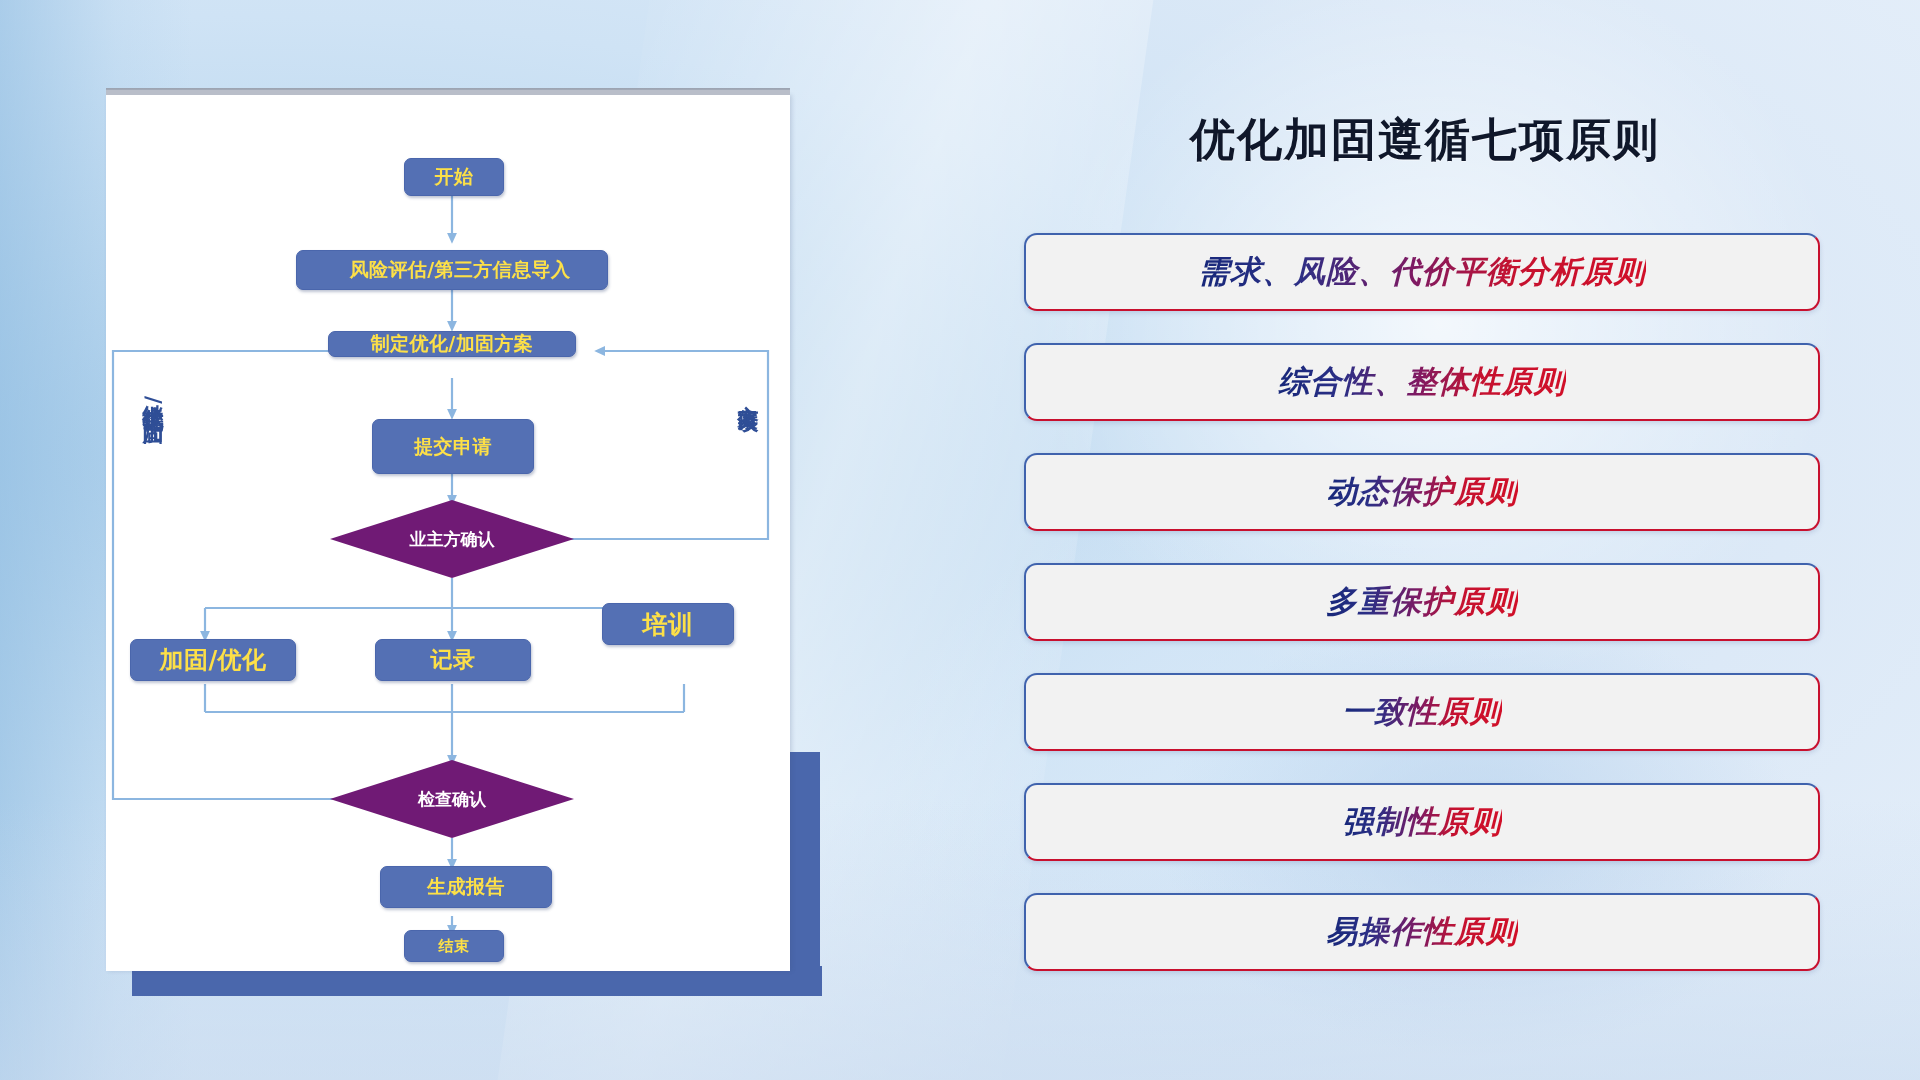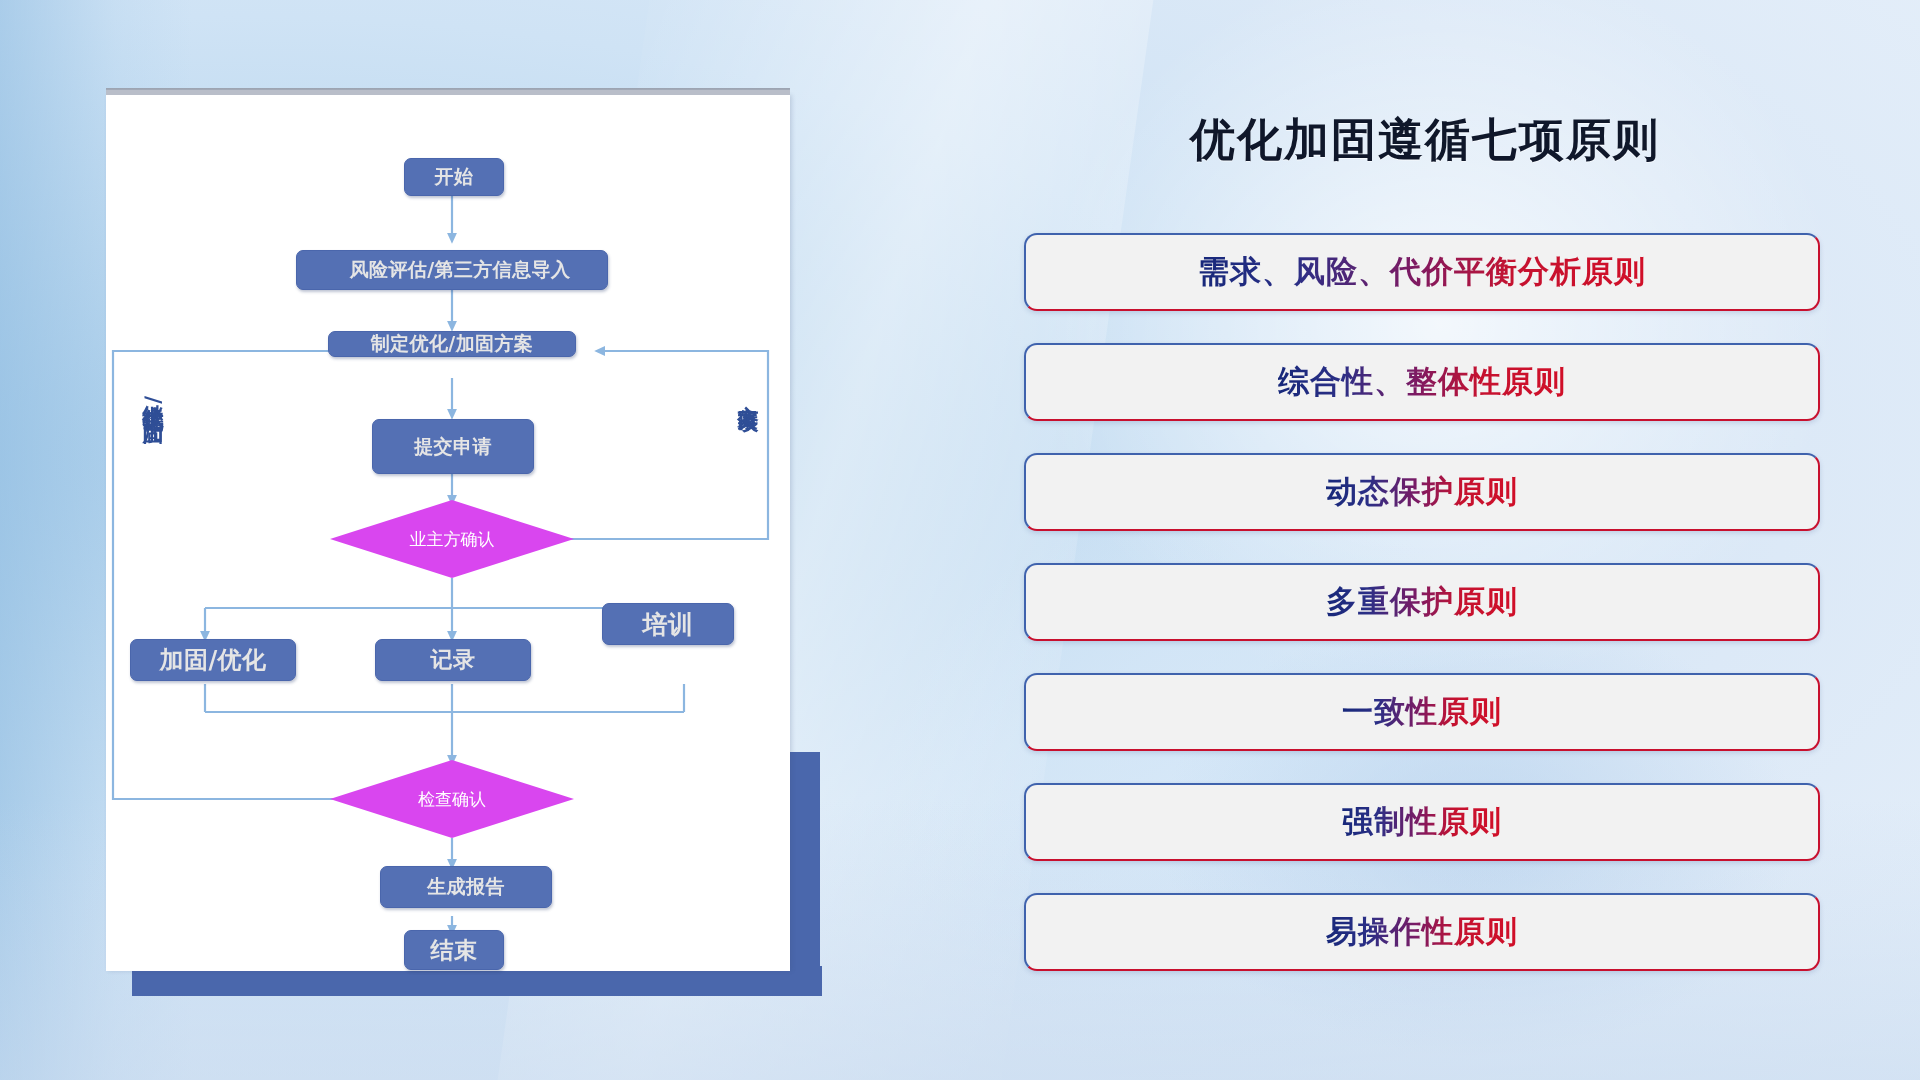--- a/index.html
+++ b/index.html
@@ -63,34 +63,34 @@
   #flow-panel-top{
     position:absolute;left:106px;top:88px;width:684px;height:8px;
     background:linear-gradient(180deg,#9aa2b0,#c3c8d2);
   }
 
   .fnode{
     position:absolute;
     box-sizing:border-box;
     display:flex;align-items:center;justify-content:center;
     background:#5470b4;
-    color:#e5e5e5;
+    color:#fde047;
     border-radius:7px;
     font-weight:bold;
     letter-spacing:.4px;
     white-space:nowrap;
     box-shadow:1px 2px 3px rgba(40,60,110,.30);
     border:1px solid #4a66ac;
     text-align:center;
   }
   .fdiamond{
     position:absolute;
     display:flex;align-items:center;justify-content:center;
-    color:#ffffff;font-weight:normal;
-    background:#d946ef;
+    color:#ffffff;font-weight:bold;
+    background:#701a75;
     clip-path:polygon(50% 0,100% 50%,50% 100%,0 50%);
     white-space:nowrap;
   }
   .vlabel{
     position:absolute;
     color:#2f4e96;font-weight:bold;
     writing-mode:vertical-rl;
     text-orientation:upright;
     letter-spacing:2px;
     line-height:1.05;
@@ -124,20 +124,21 @@
     border-right:2.5px solid #c8102e;
     border-bottom:2.5px solid #c8102e;
     box-shadow:0 2px 5px rgba(70,95,150,.20);
   }
   .card-label{
     font-size:31px;font-weight:bold;letter-spacing:1px;
     background:linear-gradient(90deg,#17287a 0%,#2b2f86 22%,#7d1a63 48%,#c51230 70%,#d10f28 100%);
     -webkit-background-clip:text;background-clip:text;
     color:transparent;-webkit-text-fill-color:transparent;
     white-space:nowrap;
+    font-style:italic;
   }
 </style>
 </head>
 <body>
 
 <div id="stage">
 
   <div class="bg-base"></div>
   <div class="bg-glow-a"></div>
   <div class="bg-glow-b"></div>
@@ -206,21 +207,21 @@
   <div class="fnode" style="left:130px;top:639px;width:166px;height:42px;font-size:24px;">加固/优化</div>
 
   <div class="fnode" style="left:375px;top:639px;width:156px;height:42px;font-size:22px;">记录</div>
 
   <div class="fnode" style="left:602px;top:603px;width:132px;height:42px;font-size:25px;">培训</div>
 
   <div class="fdiamond" style="left:330px;top:760px;width:244px;height:78px;font-size:17px;">检查确认</div>
 
   <div class="fnode" style="left:380px;top:866px;width:172px;height:42px;font-size:19px;">生成报告</div>
 
-  <div class="fnode" style="left:404px;top:930px;width:100px;height:40px;font-size:23px;">结束</div>
+  <div class="fnode" style="left:404px;top:930px;width:100px;height:32px;font-size:15px;">结束</div>
 
   <div class="vlabel slash" style="left:142px;top:388px;font-size:21px;">继续优化/加固</div>
 
   <div class="vlabel" style="left:737px;top:388px;font-size:21px;">方案修改</div>
 
   <div id="rt-title">优化加固遵循七项原则</div>
 
   <div id="cards">
 
     <div class="card">

